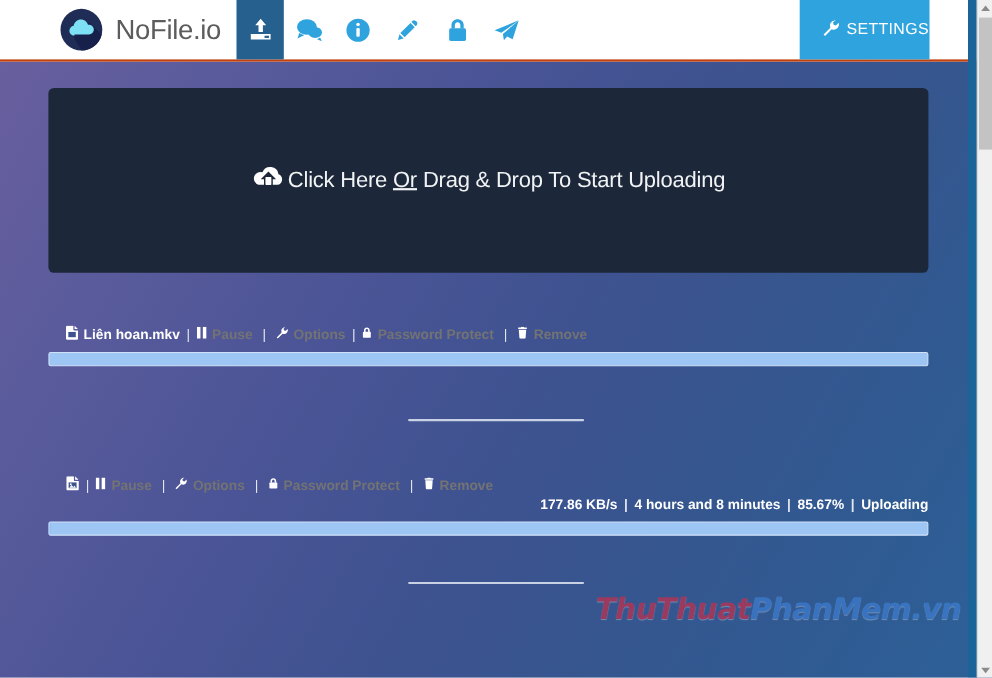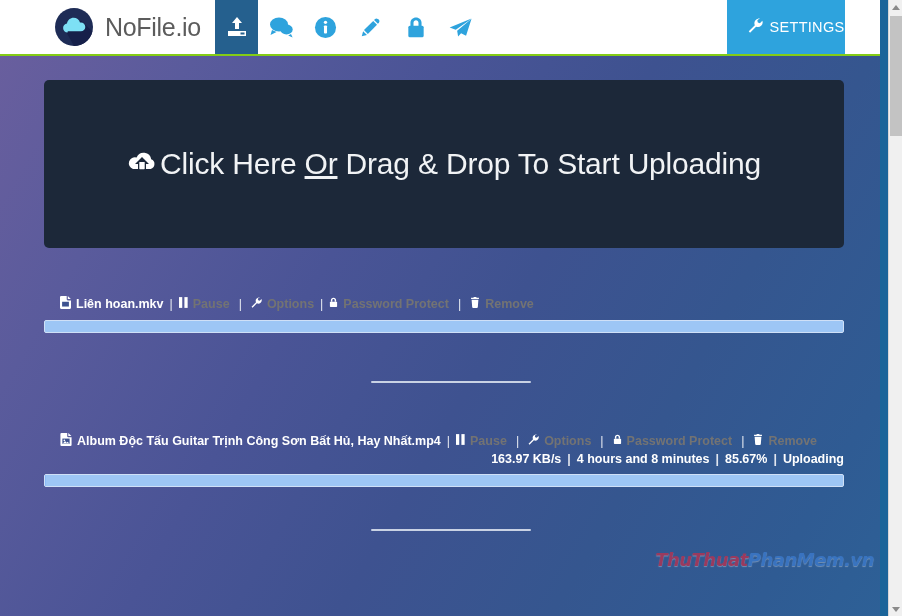--- a/index.html
+++ b/index.html
@@ -9,21 +9,21 @@
   }
   body {
     background:
       linear-gradient(120deg, #6b5f9e 0%, #5a5b9c 18%, #4a5496 38%, #3e5290 55%, #35568f 72%, #2f5b93 88%, #2d6197 100%);
     position: relative;
   }
   
   .header {
     position: absolute; top: 0; left: 0; width: 888px; height: 56px;
     background: #ffffff; display: flex; align-items: stretch;
-    border-bottom: 2px solid #84cc16;
+    border-bottom: 2px solid #c2410c;
   }
   .brand {
     display: flex; align-items: center; width: 215px; padding-left: 54px;
   }
   .brand-logo { width: 40px; height: 40px; flex: 0 0 40px; position: relative; }
   .brand-name {
     font-size: 25px; color: #5c5c5c; margin-left: 11px; letter-spacing: -0.3px;
     font-weight: 400; white-space: nowrap;
   }
   .nav { display: flex; align-items: stretch; flex: 1 1 auto; }
@@ -44,21 +44,21 @@
 
   
   .dropzone {
     position: absolute; left: 44px; top: 80px; width: 800px; height: 168px;
     background: #1c2839; border-radius: 5px;
     display: flex; align-items: center; justify-content: center;
     cursor: pointer;
   }
   .dropzone-inner {
     display: flex; align-items: center; gap: 3px;
-    color: #f1f3f5; font-size: 30px; font-weight: 400; letter-spacing: -0.2px;
+    color: #f1f3f5; font-size: 20px; font-weight: 400; letter-spacing: -0.2px;
   }
   .dz-u { text-decoration: underline; }
 
   
   .file-row { position: absolute; left: 44px; width: 800px; color: #ffffff; }
   .file-row-1 { top: 296px; }
   .file-row-2 { top: 433px; }
 
   .file-line {
     display: flex; align-items: center; font-size: 12.5px;
@@ -89,21 +89,21 @@
     position: absolute; left: 50%; transform: translateX(-50%);
     width: 160px; height: 2px; background: #c9d2e4; border-radius: 1px;
   }
   .divider-1 { top: 381px; }
   .divider-2 { top: 529px; }
 
   
   .watermark {
     position: absolute; right: 28px; bottom: 46px;
     font-family: "DejaVu Sans", sans-serif;
-    font-size: 18px; font-weight: 700; font-style: italic;
+    font-size: 27px; font-weight: 700; font-style: italic;
     letter-spacing: -0.5px; white-space: nowrap;
     text-shadow: 0 1px 1px rgba(255,255,255,0.35);
     opacity: 0.92;
   }
   .wm-a { color: #a3385a; }
   .wm-b { color: #3a76c4; }
 
   
   .scroll-strip {
     position: absolute; top: 0; right: 14px; width: 8px; height: 616px;
@@ -289,21 +289,20 @@
     <span class="file-name">
       <span>
         <svg width="12" height="13" viewBox="0 0 12 14" fill="#ffffff">
           <path d="M7.3 0H1.2A1.2 1.2 0 0 0 0 1.2v11.6A1.2 1.2 0 0 0 1.2 14h9.6a1.2 1.2 0 0 0 1.2-1.2V4.7H8.5A1.2 1.2 0 0 1 7.3 3.5z"></path>
           <path d="M8.5 0v3.3h3.3z"></path>
           <rect x="2.1" y="6" width="7.8" height="5.6" fill="#3e5290"></rect>
           <circle cx="4.2" cy="7.8" r="0.9" fill="#ffffff"></circle>
           <path d="M2.6 11.2l2.4-2.6 1.6 1.8 1.3-1.1 1.5 1.9z" fill="#ffffff"></path>
         </svg>
       </span>
-      <span>Album Độc Tấu Guitar Trịnh Công Sơn Bất Hủ, Hay Nhất.mp4</span>
     </span>
     <span class="sep">|</span>
     <span class="act">
       <span>
         <svg width="9" height="11" viewBox="0 0 10 12" fill="#ffffff">
             <rect x="0" y="0" width="3.6" height="12"></rect>
             <rect x="6" y="0" width="3.6" height="12"></rect>
           </svg>
       </span>
       <span>Pause</span>
@@ -331,21 +330,21 @@
     <span class="act">
       <span>
         <svg width="10" height="11" viewBox="0 0 12 14" fill="#ffffff">
             <path d="M4.5 0h3l.6 1H11v1.6H1V1h2.9z"></path>
             <path d="M1.7 3.4h8.6l-.7 9.3A1.4 1.4 0 0 1 8.2 14H3.8a1.4 1.4 0 0 1-1.4-1.3z"></path>
           </svg>
       </span>
       <span>Remove</span>
     </span>
   </div>
-  <div class="status status-2"><span>163.97 KB/s</span><span class="sep">|</span><span>4 hours and 8 minutes</span><span class="sep">|</span><span>85.67%</span><span class="sep">|</span><span>Uploading</span></div>
+  <div class="status status-2"><span>177.86 KB/s</span><span class="sep">|</span><span>4 hours and 8 minutes</span><span class="sep">|</span><span>85.67%</span><span class="sep">|</span><span>Uploading</span></div>
   <div class="progress">
     <span style="width:0.06%"></span>
   </div>
 </div>
 
 <div class="divider divider-2"></div>
 
 <div class="watermark">
   <span class="wm-a">ThuThuat</span><span class="wm-b">PhanMem.vn</span>
 </div>

